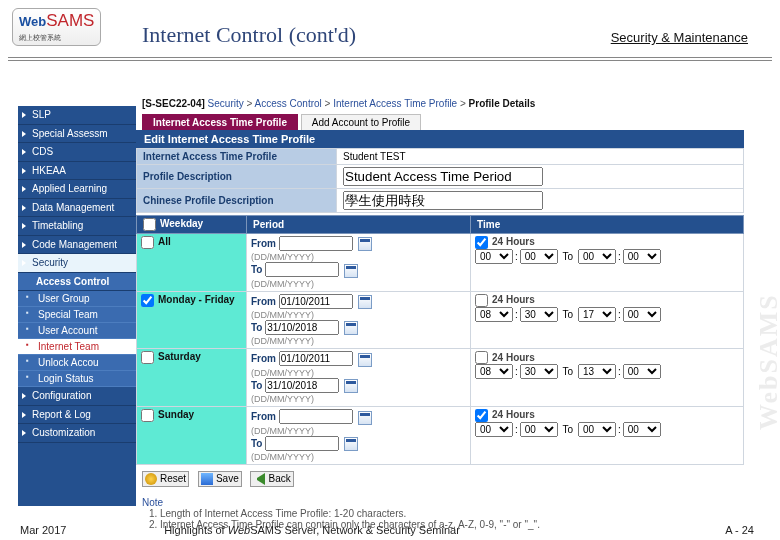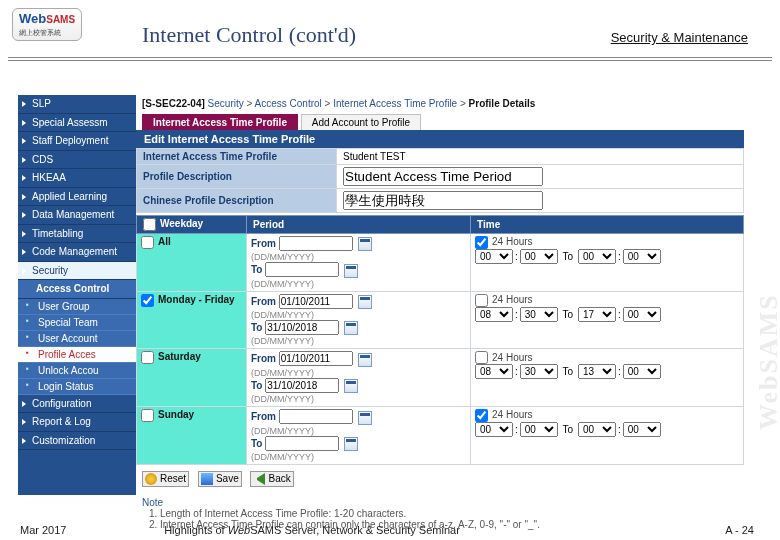--- a/index.html
+++ b/index.html
@@ -3,30 +3,30 @@
 <meta charset="utf-8">
 <style>
   * { box-sizing: border-box; margin: 0; padding: 0; }
   body { width: 780px; height: 540px; font-family: Arial, sans-serif; font-size: 10px; background: #fff; position: relative; overflow: hidden; }
   .slide { width: 780px; height: 540px; position: relative; }
 
   
   .logo { position: absolute; top: 8px; left: 12px; font-size: 10px; }
   .logo-badge { display:inline-block; border:1px solid #aaa; border-radius:6px; padding:2px 6px; background:linear-gradient(#fff,#eee); }
   .logo-web { font-weight: bold; color:#1a4fa0; font-size:13px;}
-  .logo-sams { font-weight:bold; color:#c1272d; font-size:10px;}
+  .logo-sams { font-weight:normal; color:#c1272d; font-size:17px;}
   .logo-sub { font-size:7px; color:#444; }
   .title { position:absolute; top:22px; left:142px; font-family: "Times New Roman", serif; font-size:22px; color:#2f4679; }
   .subtitle { position:absolute; top:30px; right:32px; font-size:13px; color:#111; text-decoration: underline; }
   .hr1 { position:absolute; top:57px; left:8px; width:764px; border-top:1px solid #868686; }
   .hr2 { position:absolute; top:60px; left:8px; width:764px; border-top:1px solid #868686; }
 
   
   .app { position:absolute; top:95px; left:18px; width:726px; height:400px; font-size:10px; }
-  .sidebar { position:absolute; left:0; top:0; width:118px; height:400px; background:#24508e; color:#fff; overflow:hidden; }
+  .sidebar { position:absolute; left:0; top:11px; width:118px; height:400px; background:#24508e; color:#fff; overflow:hidden; }
   .sb-item { border-bottom:1px solid #1a3d6f; padding:3px 4px 3px 14px; position:relative; line-height:1.15; cursor:pointer; }
   .sb-item.top::before { content:""; position:absolute; left:4px; top:6px; width:0;height:0; border-left:4px solid #fff; border-top:3px solid transparent; border-bottom:3px solid transparent; }
   .sb-sub { background:#3a6bb0; }
   .sb-item.selected { background:#e9f4fb; color:#1a3d6f; }
   .sb-sub-item { padding:2px 4px 2px 20px; border-bottom:1px solid #4c7dbf; position:relative; }
   .sb-sub-item::before { content:"▪"; position:absolute; left:8px; top:1px; font-size:8px; color:#dbe8f7; }
   .sb-sub-item.sel { background:#fff; color:#c1272d; }
   .sb-sub-item.sel::before { color:#c1272d; }
 
   .main { position:absolute; left:118px; top:0; width:608px; }
@@ -54,21 +54,21 @@
   .time-col { width:268px; }
   .chk { vertical-align:middle; margin-right:4px; }
   .from-to { color:#1a3d6f; font-weight:bold;}
   .hint { color:#888; font-size:9px; }
   .dateinput { width:74px; font-size:10px; }
   .cal { display:inline-block; width:14px; height:14px; border:1px solid #7b9cc6; background:linear-gradient(#fff,#d6e3f3); vertical-align:middle; margin-left:2px; position:relative; }
   .cal::before { content:""; position:absolute; top:1px; left:1px; right:1px; height:3px; background:#2e5a9e; }
   .timesel { font-size:10px; }
   .timesel select { width:38px; font-size:10px; }
   .timesel .sep { margin:0 2px; }
-  .h24 { font-weight:normal; color:#444; }
+  .h24 { font-weight:bold; color:#444; }
 
   .btnbar { padding:6px; }
   .btn { display:inline-block; border:1px solid #999; background:#efefef; padding:1px 2px; margin-right:6px; cursor:pointer; font-size:10px;}
   .btn .glyph { display:inline-block; width:12px; height:12px; vertical-align:middle; margin-right:3px; }
   .gl-reset { background: radial-gradient(circle,#ffd24a,#c78b00); border-radius:50%; }
   .gl-save  { background: linear-gradient(#6fb6ff,#2b6bd4); }
   .gl-back  { width:0;height:0; border-right:8px solid #3a8a2c; border-top:5px solid transparent; border-bottom:5px solid transparent; vertical-align:middle;}
 
   .vertical-brand { position:absolute; right:4px; top:220px; width:22px; height:210px; color:#ddd; font-family: "Times New Roman", serif; font-size:26px; font-weight:bold; writing-mode: vertical-rl; transform: rotate(180deg); letter-spacing:2px; opacity:.55;}
 
@@ -96,36 +96,35 @@
   <div class="hr2"></div>
 
   <div class="vertical-brand">WebSAMS</div>
 
   <div class="app">
 
     <div class="sidebar">
       <div id="sb-top">
           <div class="sb-item top">SLP</div>
           <div class="sb-item top">Special Assessm</div>
-          <div class="sb-item top">Staff Deployment</div>
           <div class="sb-item top">CDS</div>
           <div class="sb-item top">HKEAA</div>
           <div class="sb-item top">Applied Learning</div>
           <div class="sb-item top">Data Management</div>
           <div class="sb-item top">Timetabling</div>
           <div class="sb-item top">Code Management</div>
         </div>
       <div class="sb-item top selected"><span>Security</span></div>
       <div class="sb-sub">
         <div class="sb-item" style="padding-left:18px;font-weight:bold"><span>Access Control</span></div>
         <div id="sb-ac">
             <div class="sb-sub-item">User Group</div>
             <div class="sb-sub-item">Special Team</div>
             <div class="sb-sub-item">User Account</div>
-            <div class="sb-sub-item sel">Profile Acces</div>
+            <div class="sb-sub-item sel">Internet Team</div>
             <div class="sb-sub-item">Unlock Accou</div>
             <div class="sb-sub-item">Login Status</div>
           </div>
       </div>
       <div id="sb-bottom">
           <div class="sb-item top">Configuration</div>
           <div class="sb-item top">Report &amp; Log</div>
           <div class="sb-item top">Customization</div>
         </div>
     </div>

